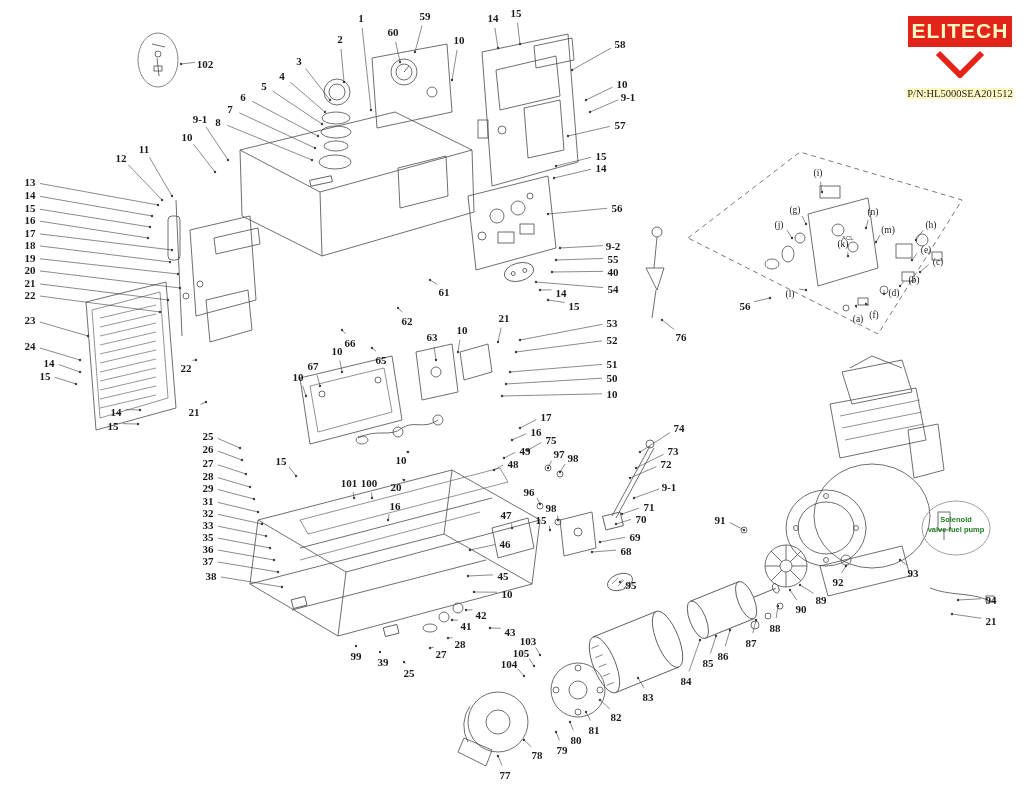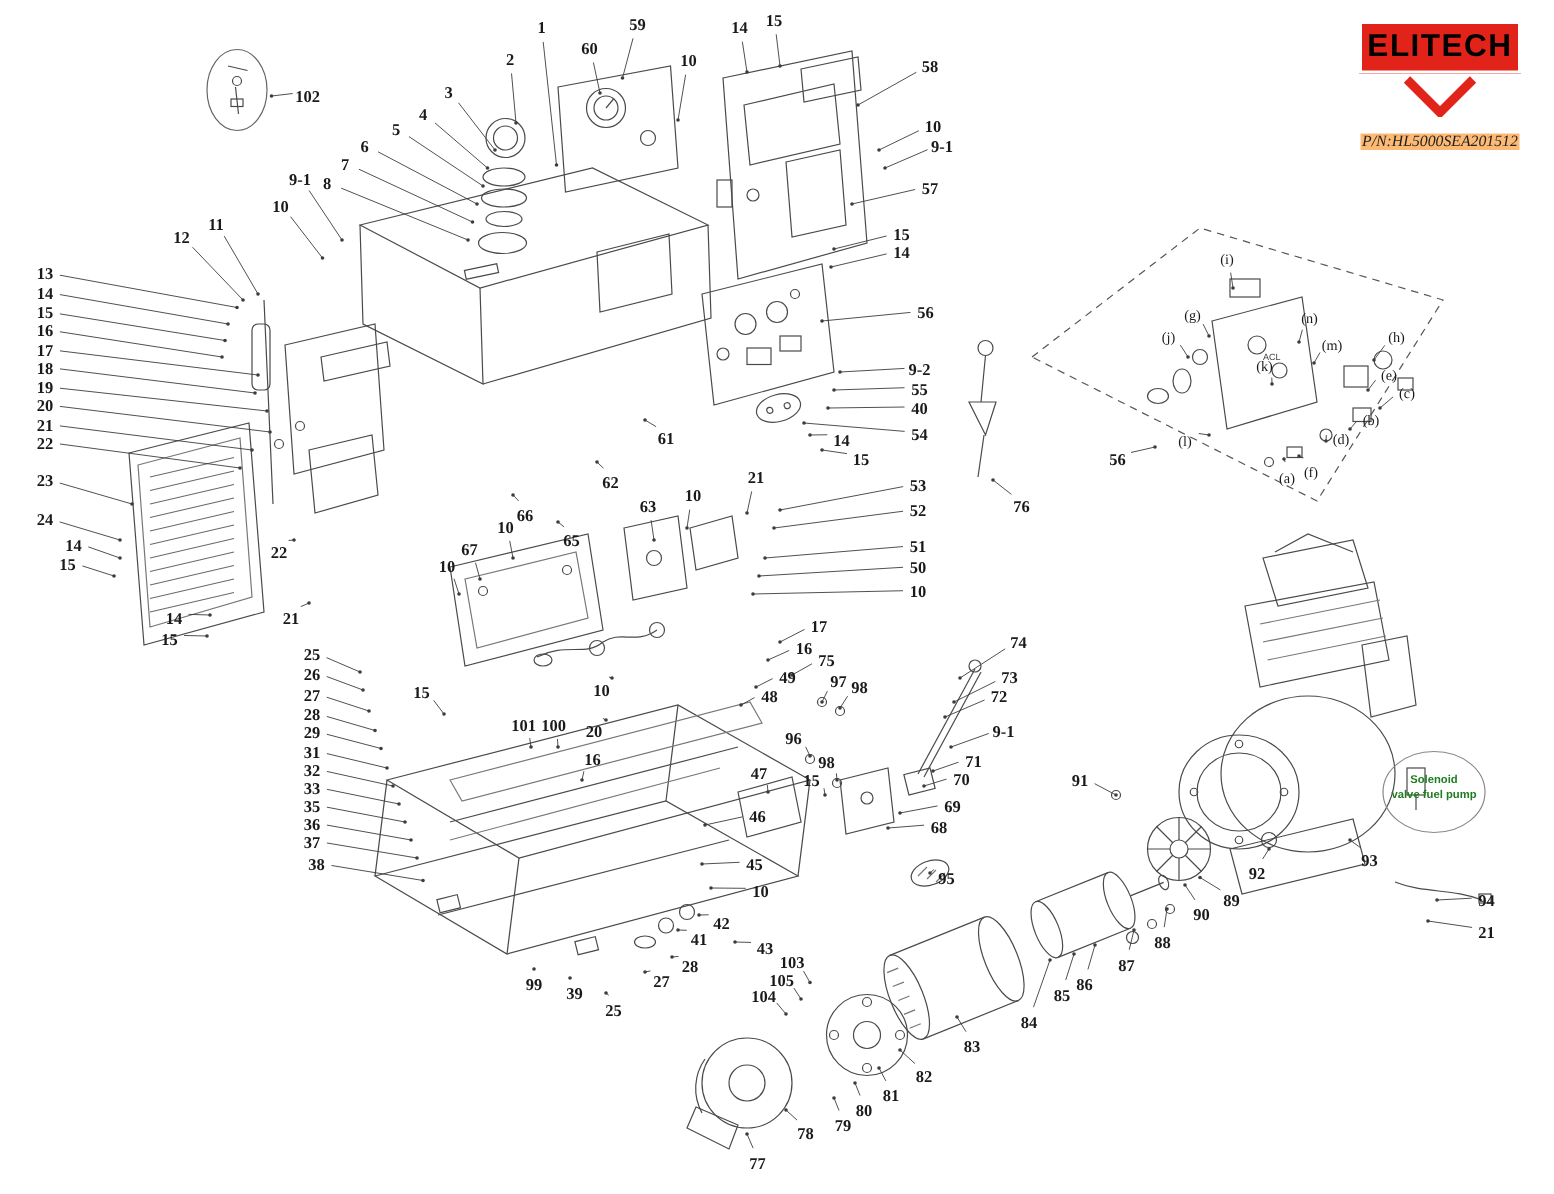--- a/index.html
+++ b/index.html
@@ -1,30 +1,30 @@
 <!DOCTYPE html>
 <html style="--logo-red: #e2231a;"><head>
 <meta charset="utf-8">
 <style>
   html,body{margin:0;padding:0;background:#ffffff;}
   body{width:1036px;height:796px;position:relative;overflow:hidden;
        font-family:"Liberation Serif", serif;}
   #stage{position:absolute;left:0;top:0;width:1036px;height:796px;}
   svg text{user-select:none;}
   .logo{position:absolute;left:906px;top:14px;width:108px;text-align:center;}
-  .logo-box{background:var(--logo-red,#e2231a);color:#000000;
+  .logo-box{background:var(--logo-red,#e2231a);color:#fef9c3;
             font-family:"Liberation Sans",sans-serif;font-weight:bold;
             font-size:21px;letter-spacing:1px;padding:5px 4px 6px 4px;
             box-shadow:inset 0 0 0 2px #fff, inset 0 0 0 3px var(--logo-red,#e2231a);}
   .logo-check{margin-top:1px;}
   .model{margin-top:9px;font-family:"Liberation Sans",sans-serif;
          font-size:16px;font-weight:bold;color:#111;}
   .pn{margin-top:6px;font-family:"Liberation Serif",serif;
       font-size:10.5px;color:#222;}
-  .pn span{background:#fdba74;padding:0 1px;font-style:italic;}
+  .pn span{background:#fef9c3;padding:0 1px;}
 </style>
 </head>
 <body>
 
 <svg id="stage" viewBox="0 0 1036 796">
 
   <g stroke="#4a4a4a" stroke-width="0.8" fill="none">
 
     <g>
       <ellipse cx="158" cy="60" rx="20" ry="27" stroke="#666"></ellipse>

